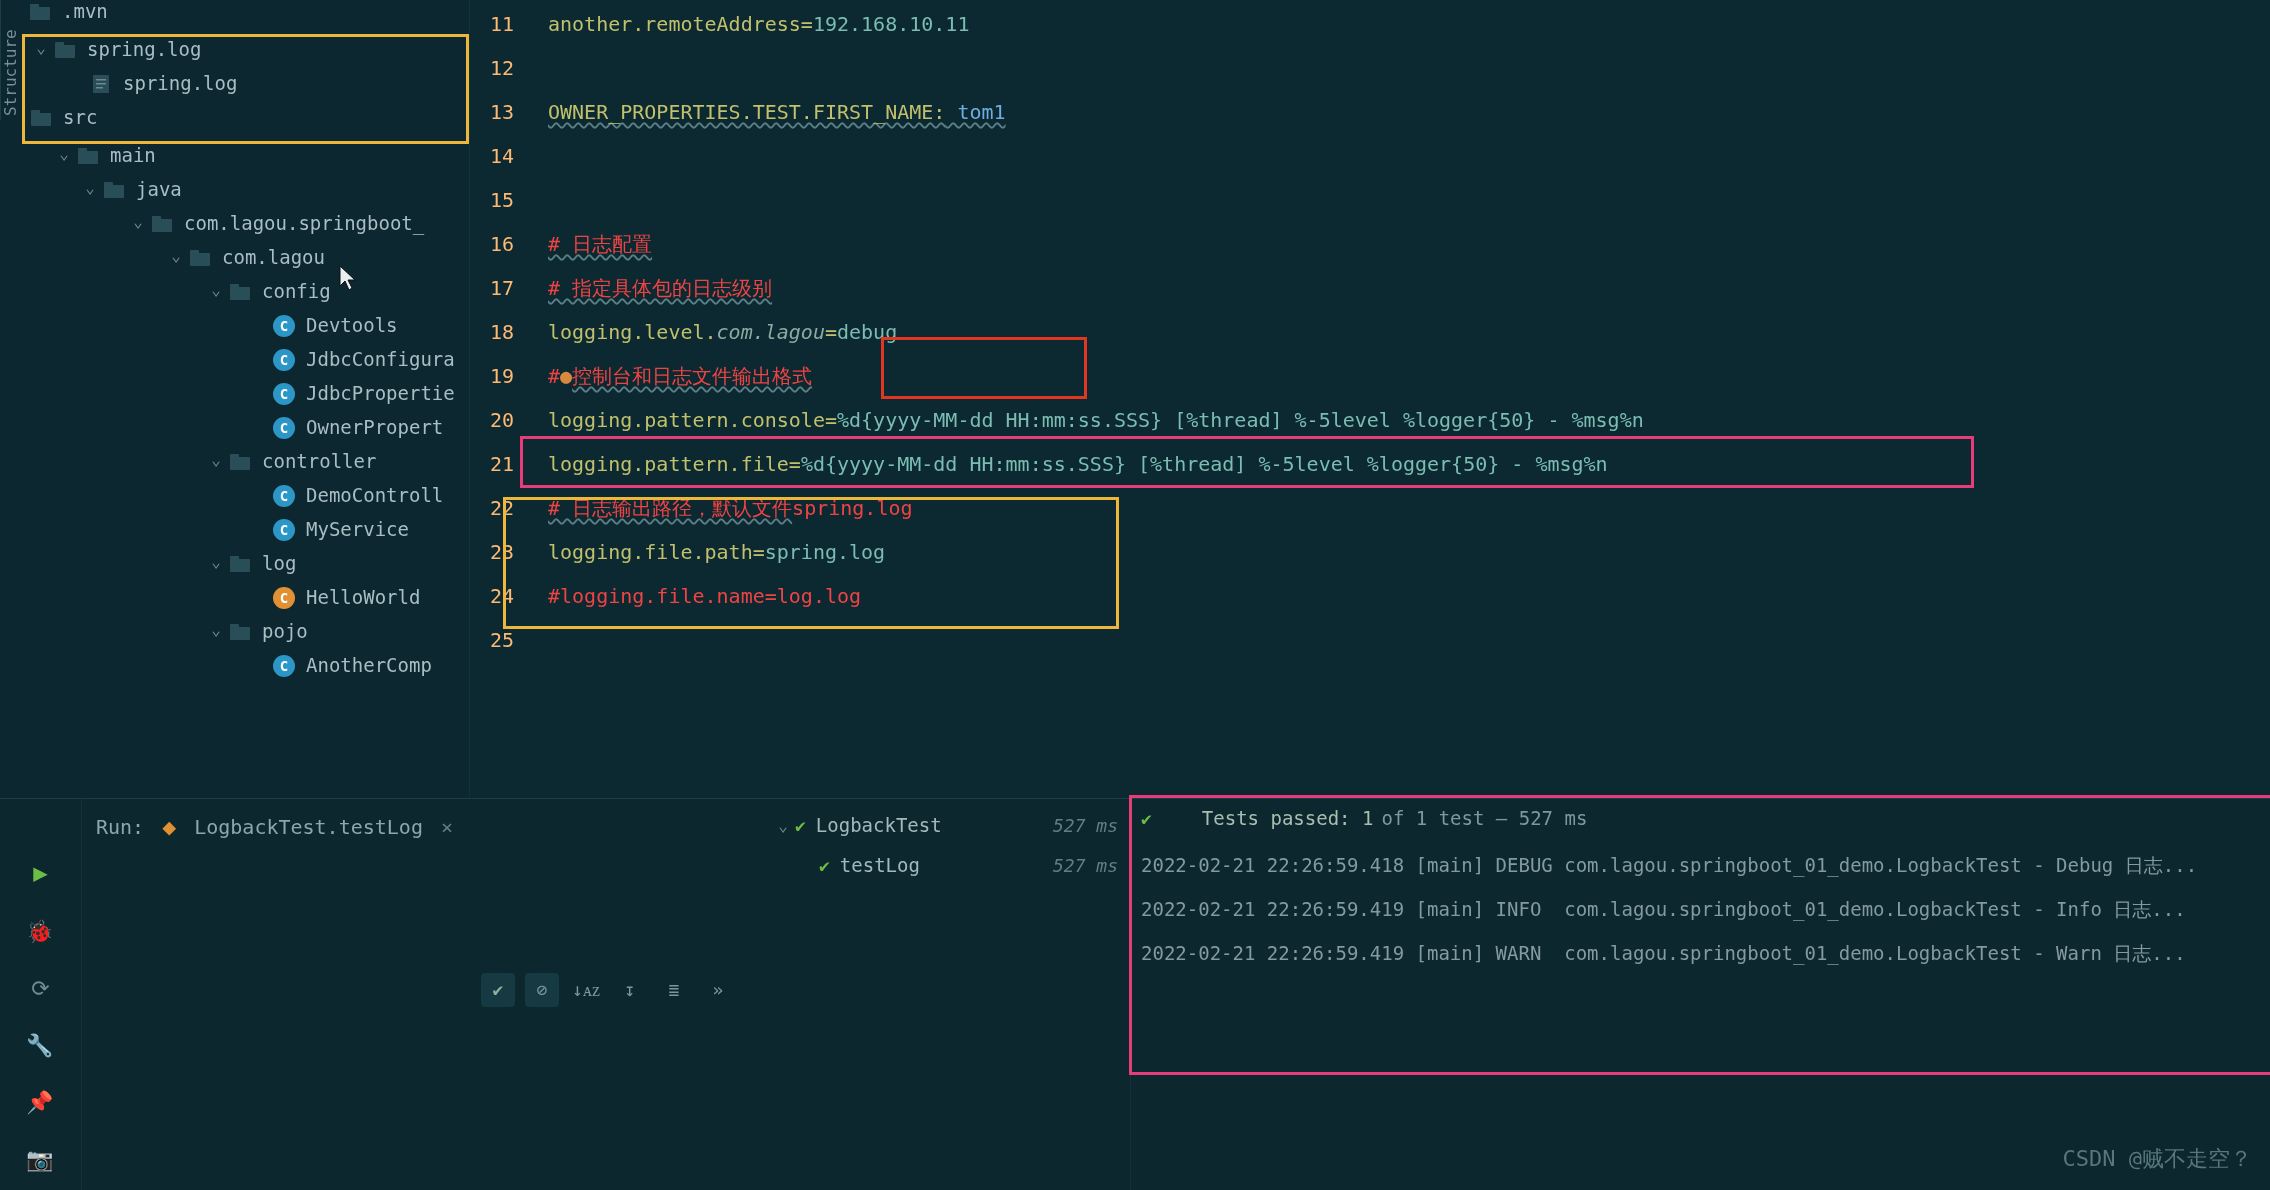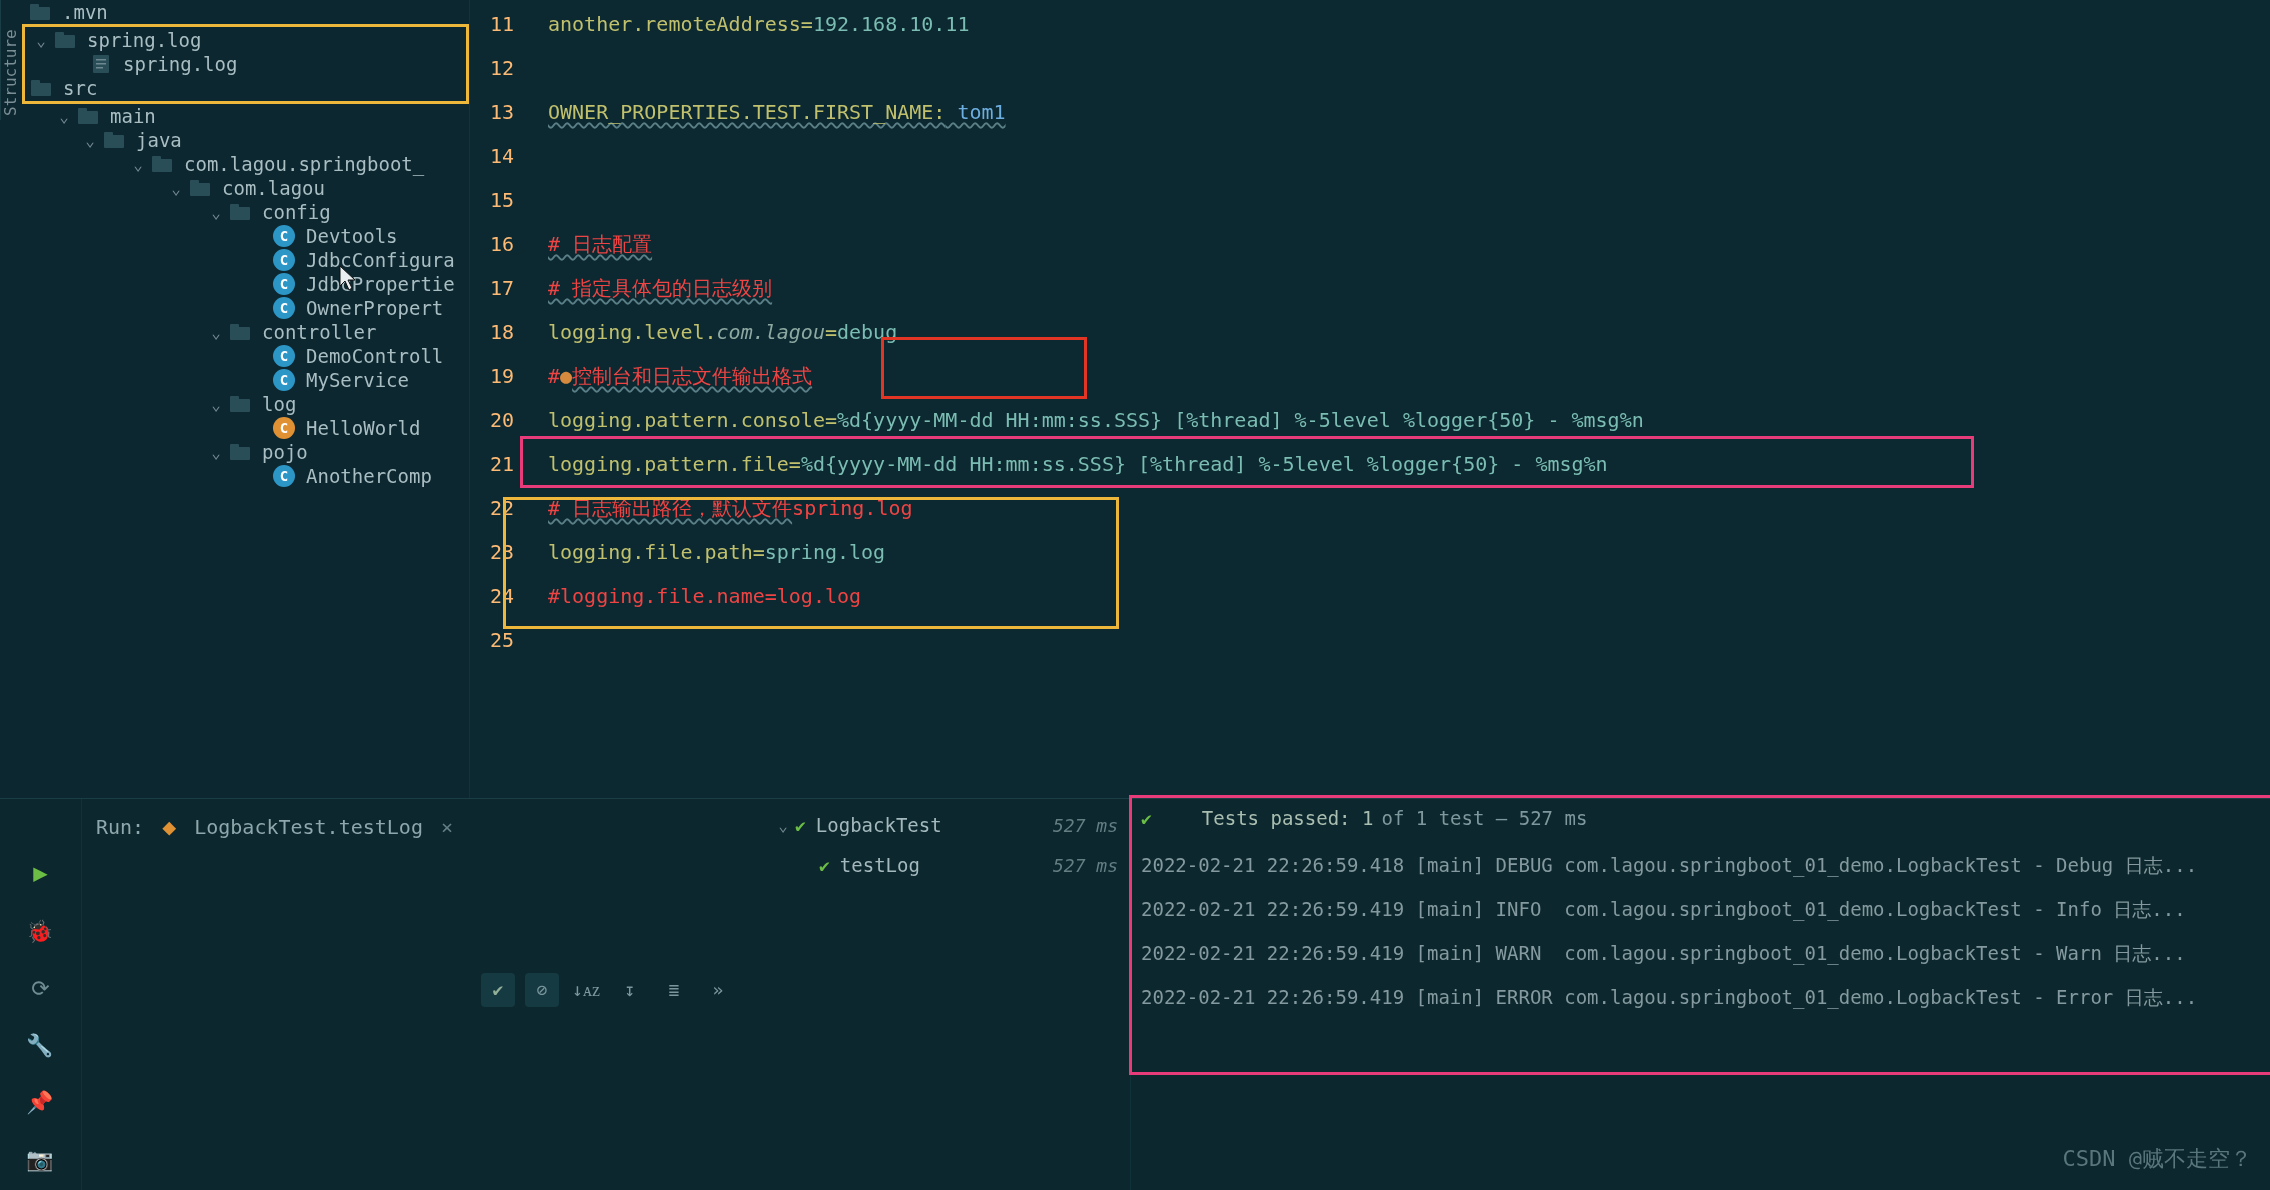--- a/index.html
+++ b/index.html
@@ -18,21 +18,21 @@
   .root { display: flex; flex-direction: column; width: 2270px; height: 1190px; }
   .top { flex: 1 1 auto; display: flex; min-height: 0; }
   .tree-pane {
     width: 470px; flex: none; background: #0d2730; border-right: 1px solid #123239;
     overflow: hidden; padding-left: 24px; padding-top: 0;
   }
   .editor-pane { flex: 1 1 auto; display: flex; min-width: 0; background: #0c2830; }
   .bottom { flex: none; height: 392px; background: #0c272d; border-top: 1px solid #1b3e46; display: flex; }
 
   
-  .node { display: flex; align-items: center; height: 24px; white-space: nowrap; }
+  .node { display: flex; height: 34px; white-space: nowrap; }
   .arrow {
     width: 24px; text-align: center; font-size: 16px; color: #728891; display: inline-block;
   }
   .folder-icon, .file-icon, .class-icon {
     width: 24px; height: 24px; margin-right: 10px; flex: none; display: inline-flex;
     align-items: center; justify-content: center;
   }
   .folder-icon svg rect { fill: #2a4e57; }
   .tree-label { color: #a9bec3; font-size: 19px; }
   .class-circle {
@@ -388,21 +388,20 @@
         <div class="console-wrap">
           <div class="status-line">
             <span class="pass-icon">✔</span>
             <span class="status-pass">Tests passed: 1</span>
               <span> of 1 test – 527 ms</span>
           </div>
           <div id="console-lines">
               <div class="console-line">2022-02-21 22:26:59.418 [main] DEBUG com.lagou.springboot_01_demo.LogbackTest - Debug 日志...</div>
               <div class="console-line">2022-02-21 22:26:59.419 [main] INFO  com.lagou.springboot_01_demo.LogbackTest - Info 日志...</div>
               <div class="console-line">2022-02-21 22:26:59.419 [main] WARN  com.lagou.springboot_01_demo.LogbackTest - Warn 日志...</div>
-              <div class="console-line">2022-02-21 22:26:59.419 [main] ERROR com.lagou.springboot_01_demo.LogbackTest - Error 日志...</div>
             </div>
 
           <div class="console-hl" style="left:-2px; top:-4px; width:1604px; height:280px;"></div>
           <div class="console-hl-inner" style="left:1222px; top:40px; width:262px; height:48px;"></div>
         </div>
       </div>
     </div>
   </div>
 </div>
 

